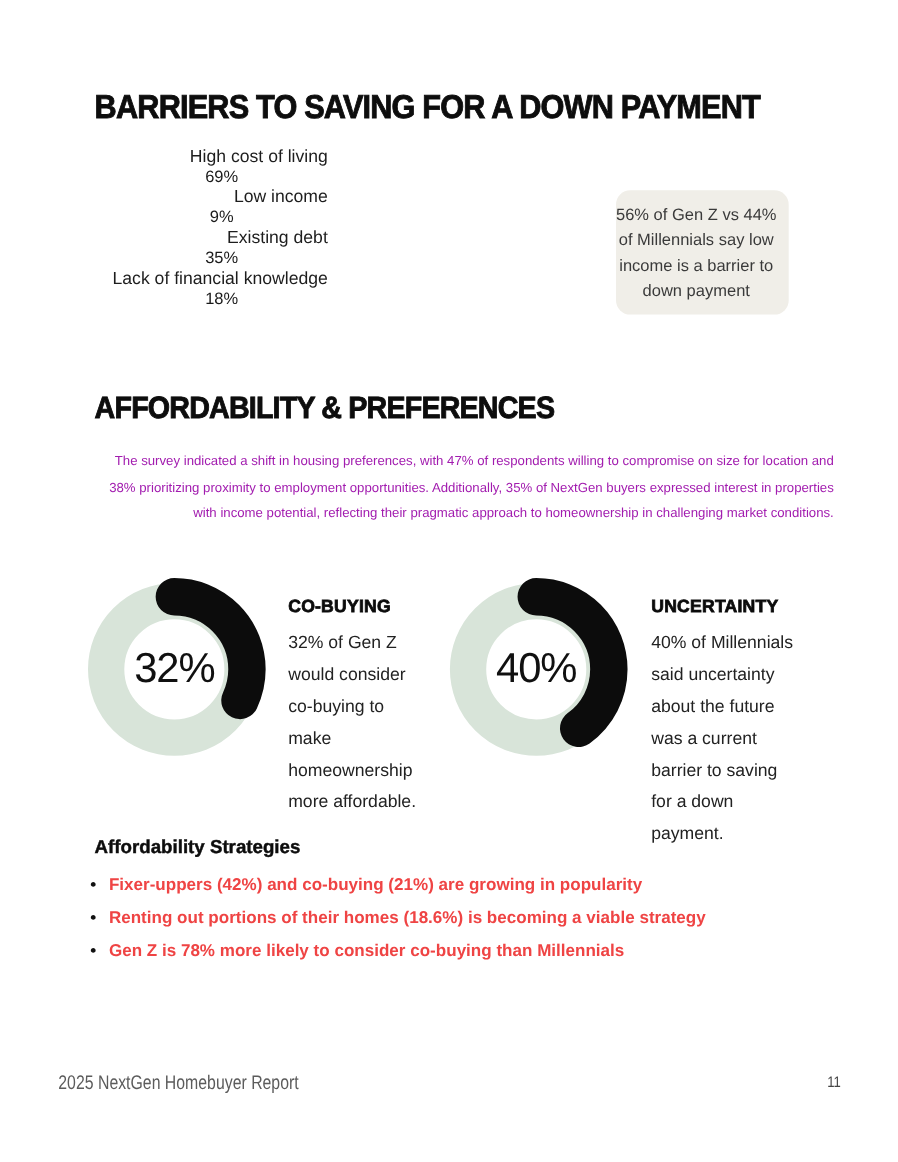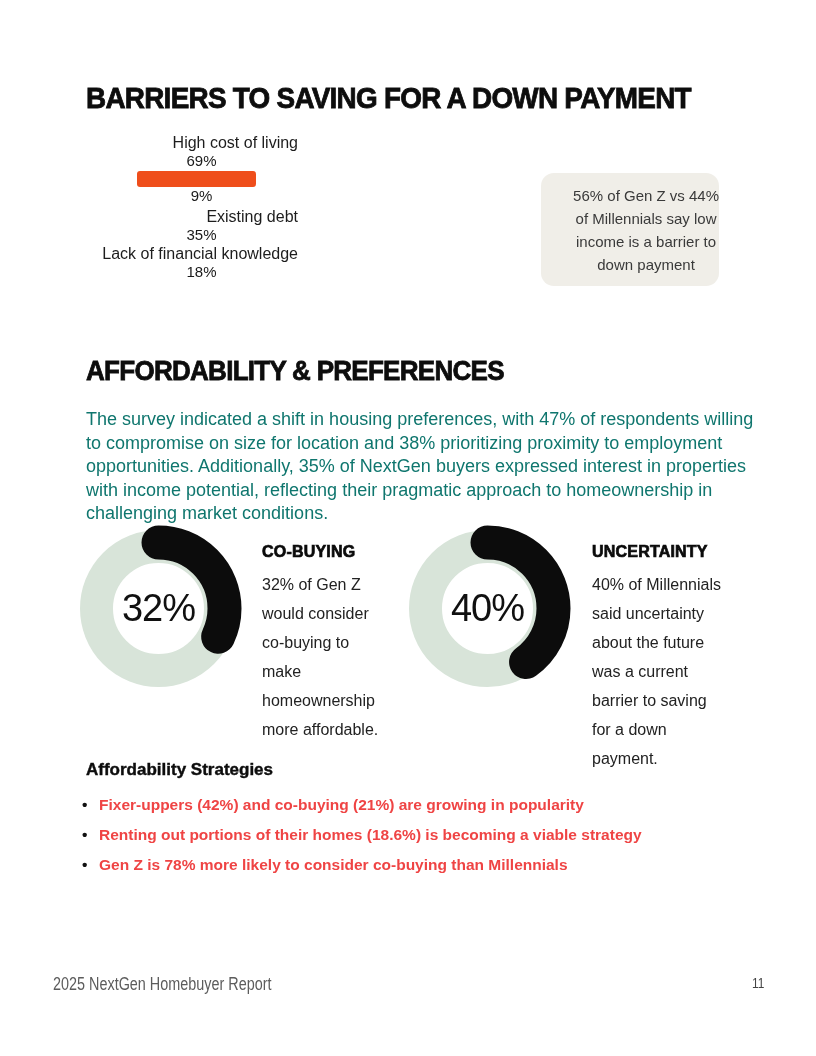--- a/index.html
+++ b/index.html
@@ -16,26 +16,26 @@
   #barriers-title{left:86px;top:81px;font-size:30px;}
   #affordability-title{left:86px;top:355px;font-size:28px;}
   
   .bar-chart{position:absolute;left:86px;top:134px;}
   .bar-row{display:flex;align-items:center;height:33px;margin-bottom:4px;flex-direction:column;}
   .bar-label{width:212px;text-align:right;padding-right:9px;font-size:16px;color:#1d1d1d;white-space:nowrap;}
   .bar{height:33px;border-radius:3px;background:var(--accent-orange,#EF4E1B);}
   .bar-value{margin-left:10px;font-size:15px;color:#1a1a1a;}
   
   .callout{
-    position:absolute;left:541px;top:173px;width:178px;height:113px;border-radius:13px;
-    background:var(--callout-bg,#F0EEE8);display:flex;align-items:center;justify-content:flex-end;
+    position:absolute;left:560px;top:173px;width:157px;height:113px;border-radius:13px;
+    background:var(--callout-bg,#F0EEE8);display:flex;align-items:center;justify-content:flex-start;
   }
   .callout-text{margin:0;font-size:15px;line-height:23px;color:#3a3a3a;text-align:center;white-space:pre-line;}
   
-  .body-paragraph{position:absolute;left:86px;top:408px;width:672px;margin:0;font-size:18px;line-height:23.5px;color:#0f766e;}
+  .body-paragraph{position:absolute;left:86px;top:408px;width:672px;margin:0;font-size:12px;line-height:23.5px;color:#a21caf;text-align:right;}
   
   .donut-svg{position:absolute;width:163px;height:163px;overflow:visible;}
   .donut-svg .track{fill:none;stroke:var(--donut-track-green,#D8E4D9);}
   .donut-svg .arc{fill:none;stroke:var(--donut-arc-black,#0C0C0C);}
   .donut-center{
     position:absolute;width:163px;height:163px;display:flex;align-items:center;justify-content:center;
     font-size:38px;letter-spacing:-1px;color:#101010;text-align:center;
   }
   .donut-title{
     position:absolute;margin:0;font-size:16px;font-weight:700;color:#0b0b0b;
@@ -64,20 +64,21 @@
 
   <h1 id="barriers-title" class="display-heading">BARRIERS TO SAVING FOR A DOWN PAYMENT</h1>
 
   <div id="bar-rows" class="bar-chart">
       <div class="bar-row">
         <div class="bar-label">High cost of living</div>
         <div class="bar" style="width: 173.88px;"></div>
         <div class="bar-value">69%</div>
       </div>
       <div class="bar-row">
+        <div class="bar-label">Low income</div>
         <div class="bar" style="width: 118.44px;"></div>
         <div class="bar-value">9%</div>
       </div>
       <div class="bar-row">
         <div class="bar-label">Existing debt</div>
         <div class="bar" style="width: 88.2px;"></div>
         <div class="bar-value">35%</div>
       </div>
       <div class="bar-row">
         <div class="bar-label">Lack of financial knowledge</div>

